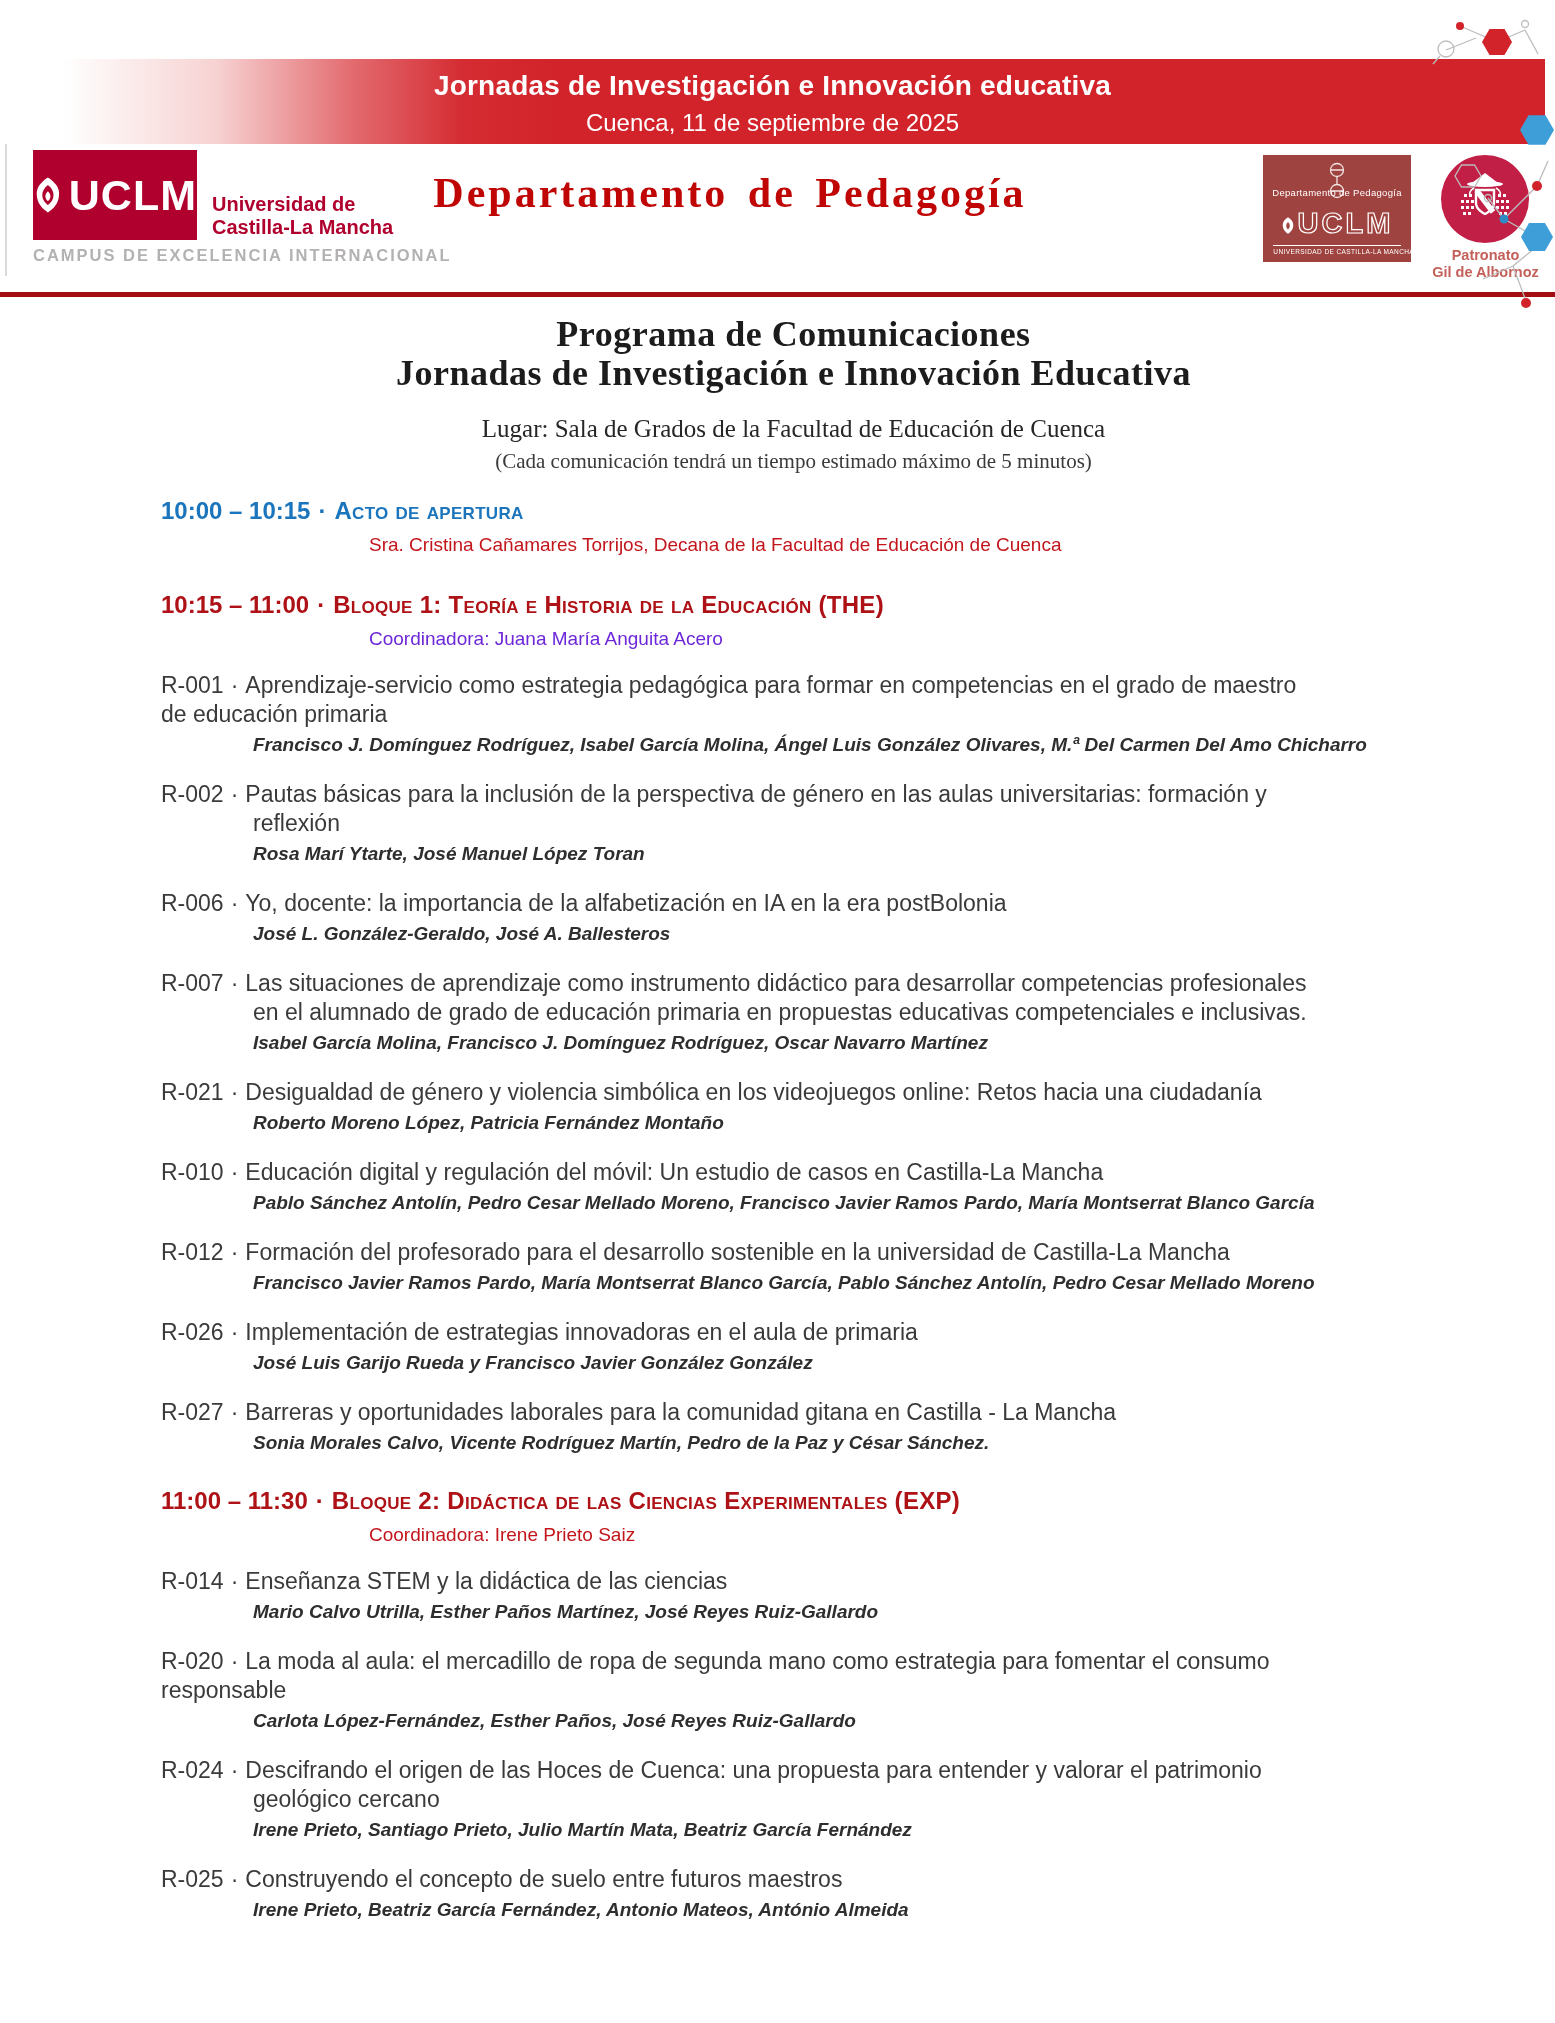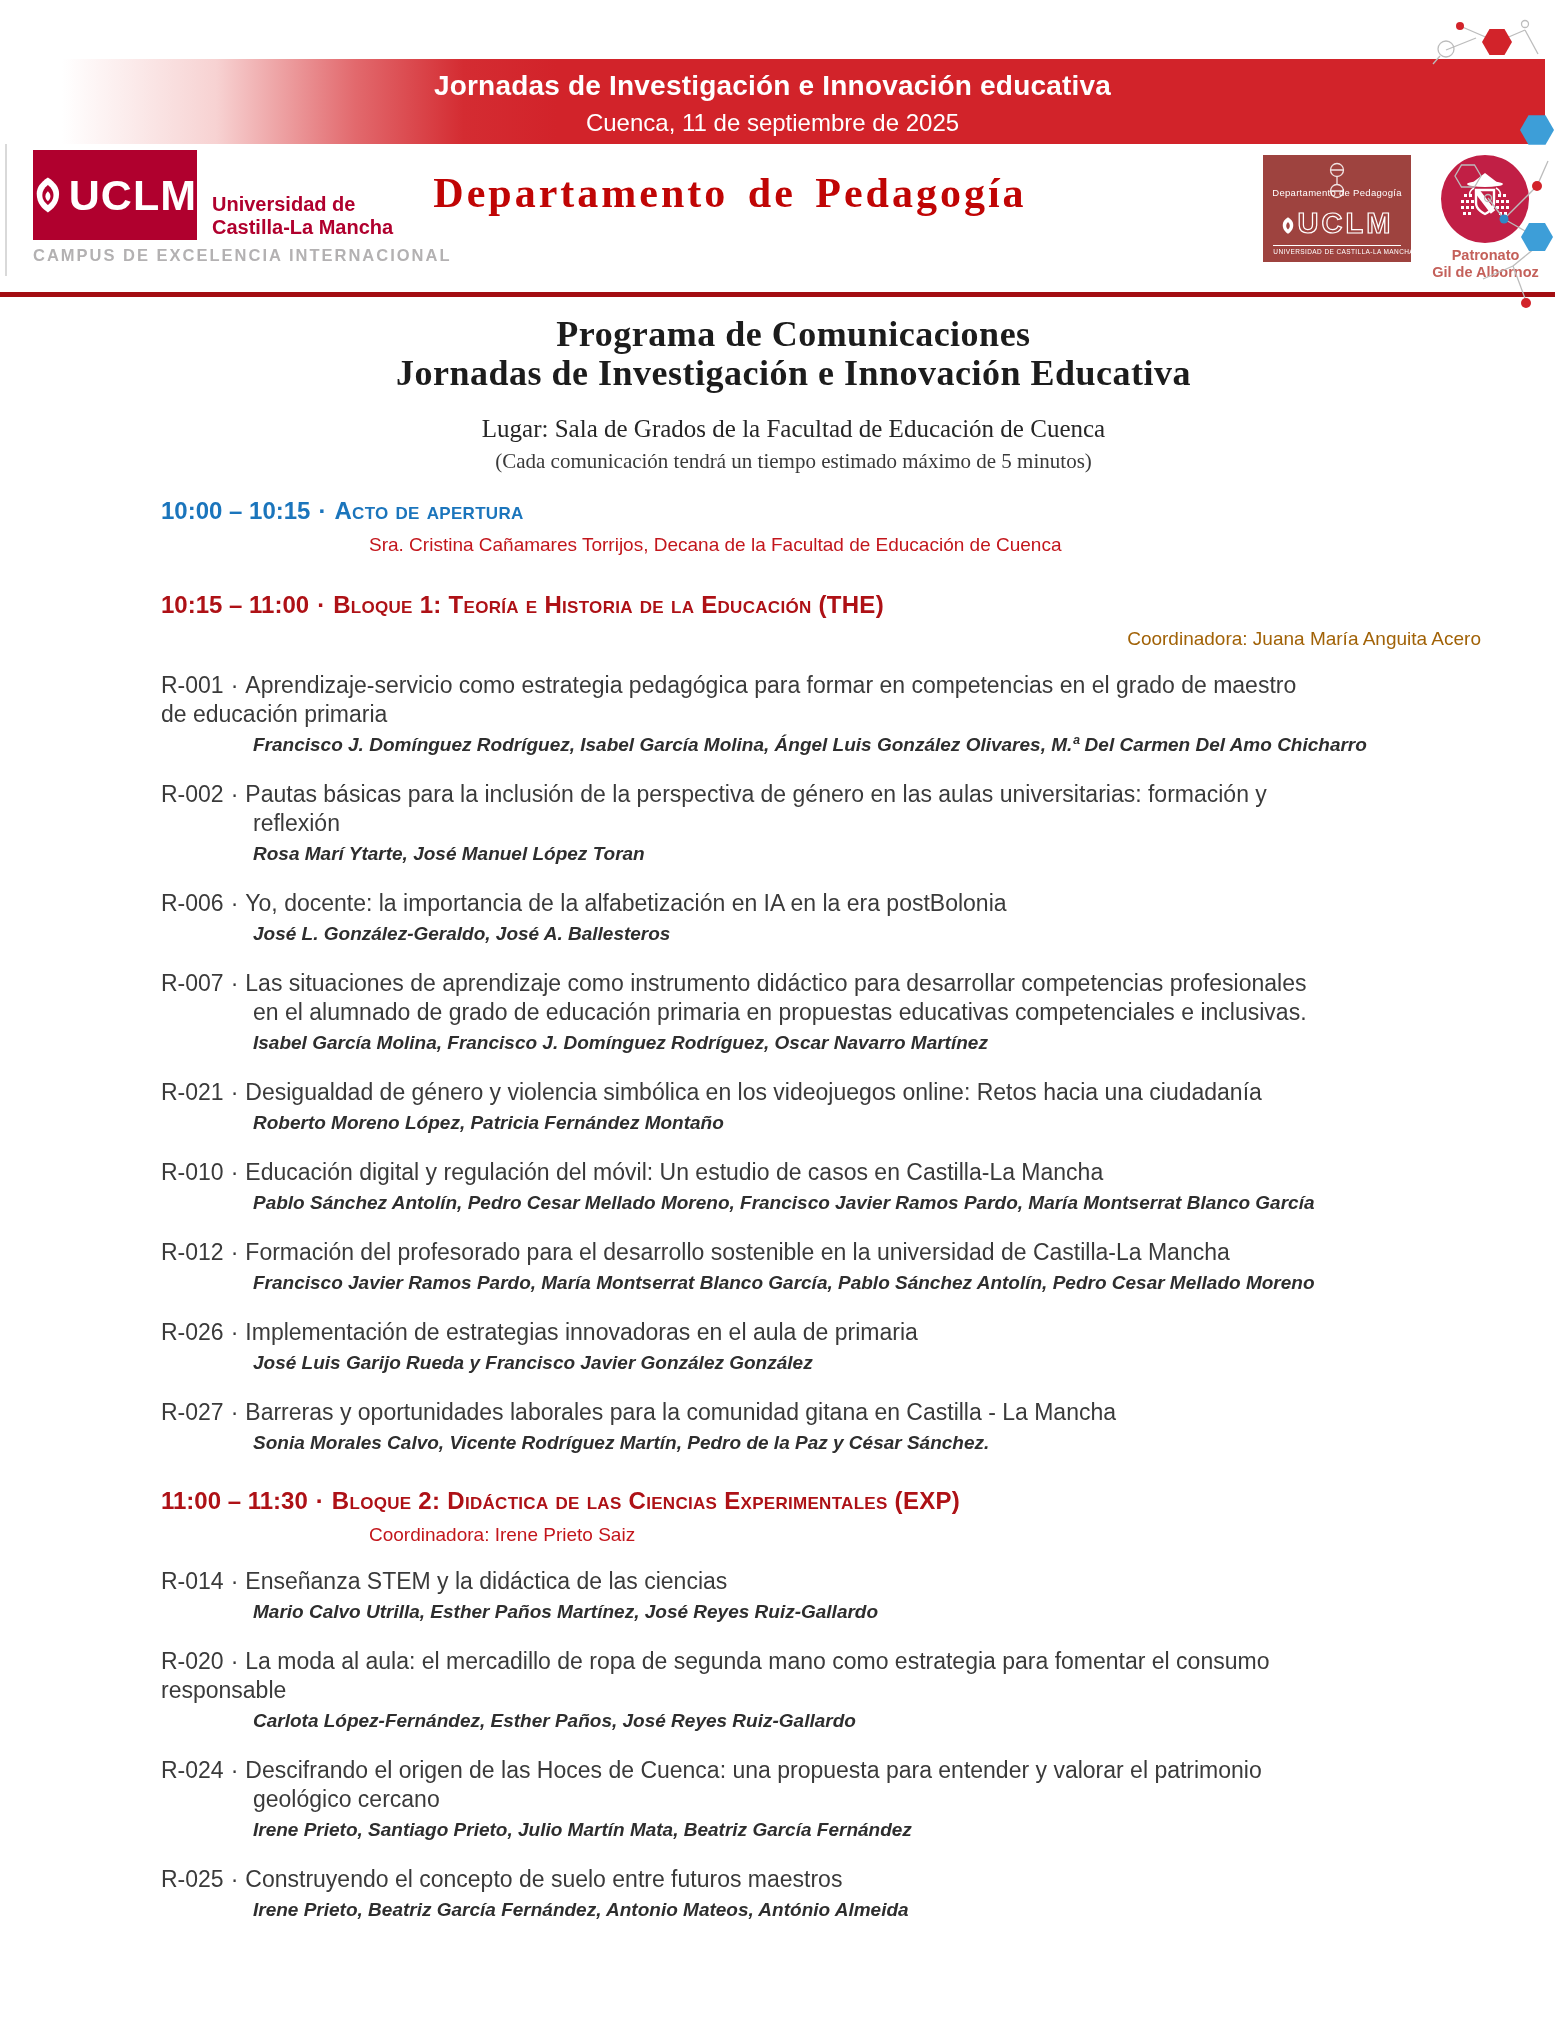--- a/index.html
+++ b/index.html
@@ -203,21 +203,21 @@
       <span>10:00 – 10:15</span><span class="sec-sep">·</span><span class="sec-title">Acto de apertura</span>
     </div>
     <div class="sec-sub" style="color: rgb(195, 22, 28);">Sra. Cristina Cañamares Torrijos, Decana de la Facultad de Educación de Cuenca</div>
     <div class="items"></div>
   </div>
 
   <div class="section">
     <div class="sec-head" style="color: rgb(174, 17, 22);">
       <span>10:15 – 11:00</span><span class="sec-sep">·</span><span class="sec-title">Bloque 1: Teoría e Historia de la Educación (THE)</span>
     </div>
-    <div class="sec-sub" style="color: #a16207; text-align: right;">Coordinadora: Juana María Anguita Acero</div>
+    <div class="sec-sub" style="color: #6d28d9;">Coordinadora: Juana María Anguita Acero</div>
     <div class="items">
   <div class="item">
     <div class="t-line">
       <span>R-001</span><span class="i-sep">·</span><span>Aprendizaje-servicio como estrategia pedagógica para formar en competencias en el grado de maestro</span>
     </div>
               <div class="cont-line left">de educación primaria</div>
     <div class="authors">Francisco J. Domínguez Rodríguez, Isabel García Molina, Ángel Luis González Olivares, M.ª Del Carmen Del Amo Chicharro</div>
   </div>
 
   <div class="item">

